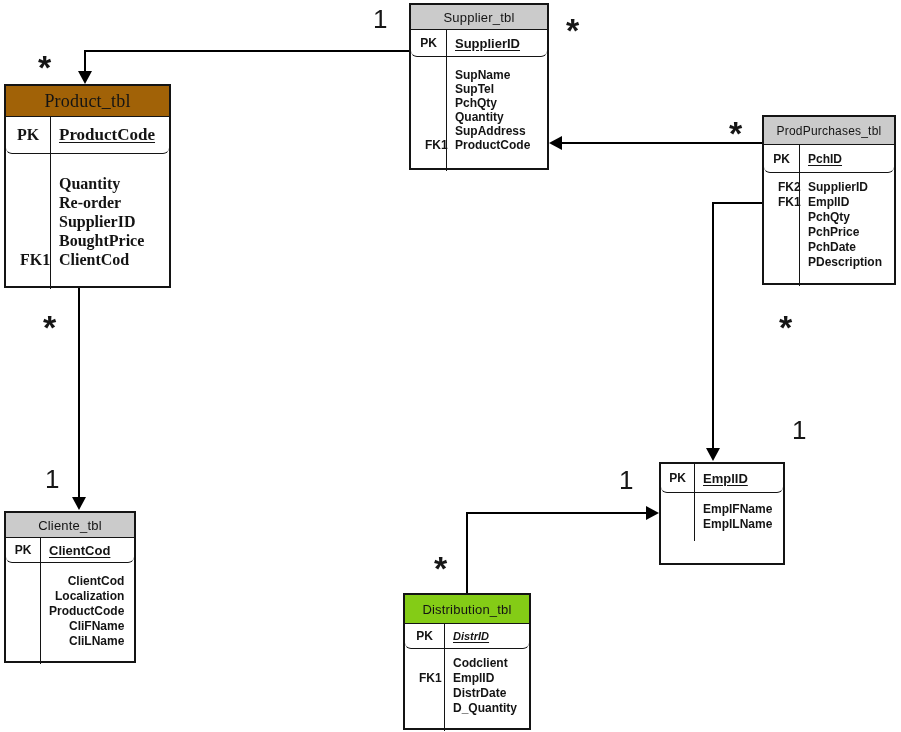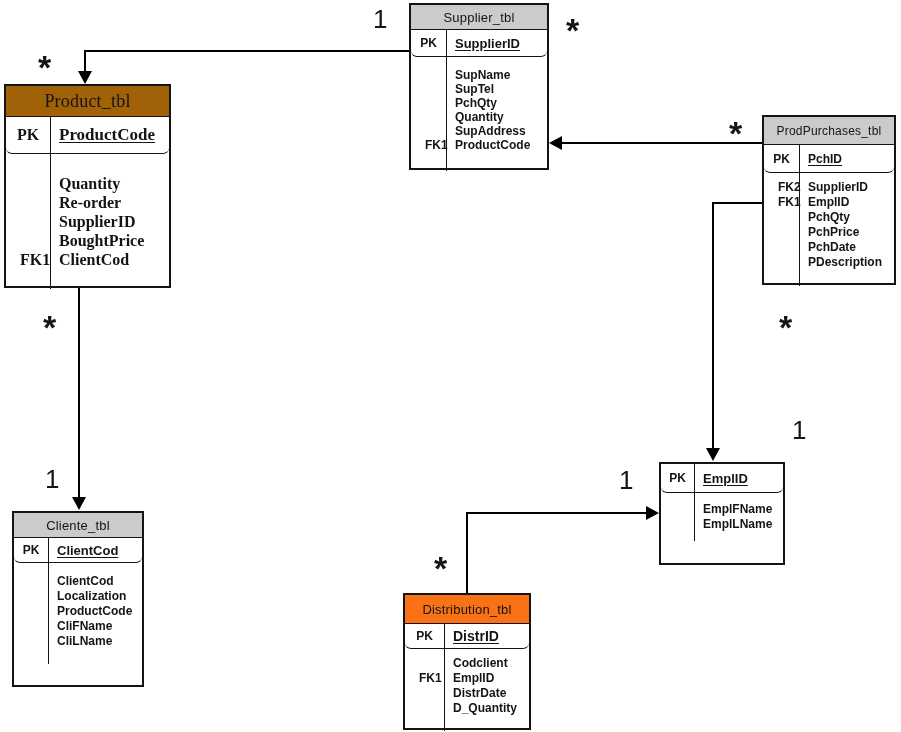--- a/index.html
+++ b/index.html
@@ -185,43 +185,43 @@
           <div class="line key-line" style="height: 15px; line-height: 15px;"></div>
           <div class="line key-line" style="height: 15px; line-height: 15px;"></div>
         </div>
         <div class="col-lines" style="padding-top: 9px; font-size: 12px;">
           <div class="line field-line" style="height: 15px; line-height: 15px;">EmplFName</div>
           <div class="line field-line" style="height: 15px; line-height: 15px;">EmplLName</div>
         </div>
       </div>
     </div>
     <div class="tbl" style="left: 403px; top: 593px; width: 128px; height: 137px;">
-      <div class="tbl-header" style="height: 29px; font-size: 13px; background: #f97316;">Distribution_tbl</div>
+      <div class="tbl-header" style="height: 29px; font-size: 13px; background: #84cc16;">Distribution_tbl</div>
       <div class="tbl-row pk-row" style="height: 25px;">
         <div class="key-col" style="width: 40px; height: 100%; font-size: 12px;">
           <div class="pk-key">PK</div>
         </div>
-        <div class="pk-field" style="font-size: 14px;">DistrID</div>
+        <div class="pk-field" style="font-size: 11px; font-style: italic;">DistrID</div>
       </div>
       <div class="tbl-body" style="height: 82px;">
         <div class="key-col col-lines" style="width: 40px; padding-top: 7px; font-size: 12px;">
           <div class="line key-line" style="height: 15px; line-height: 15px;"></div>
           <div class="line key-line" style="height: 15px; line-height: 15px;">FK1</div>
           <div class="line key-line" style="height: 15px; line-height: 15px;"></div>
           <div class="line key-line" style="height: 15px; line-height: 15px;"></div>
         </div>
         <div class="col-lines" style="padding-top: 7px; font-size: 12px;">
           <div class="line field-line" style="height: 15px; line-height: 15px;">Codclient</div>
           <div class="line field-line" style="height: 15px; line-height: 15px;">EmplID</div>
           <div class="line field-line" style="height: 15px; line-height: 15px;">DistrDate</div>
           <div class="line field-line" style="height: 15px; line-height: 15px;">D_Quantity</div>
         </div>
       </div>
     </div>
-    <div class="tbl" style="left: 12px; top: 511px; width: 132px; height: 176px;">
+    <div class="tbl" style="left: 4px; top: 511px; width: 132px; height: 152px; text-align: right;">
       <div class="tbl-header" style="height: 25px; font-size: 13px; background: rgb(203, 203, 203);">Cliente_tbl</div>
       <div class="tbl-row pk-row" style="height: 25px;">
         <div class="key-col" style="width: 35px; height: 100%; font-size: 12px;">
           <div class="pk-key">PK</div>
         </div>
         <div class="pk-field" style="font-size: 13px;">ClientCod</div>
       </div>
       <div class="tbl-body" style="height: 101px;">
         <div class="key-col col-lines" style="width: 35px; padding-top: 11px; font-size: 12px;">
           <div class="line key-line" style="height: 15px; line-height: 15px;"></div>

